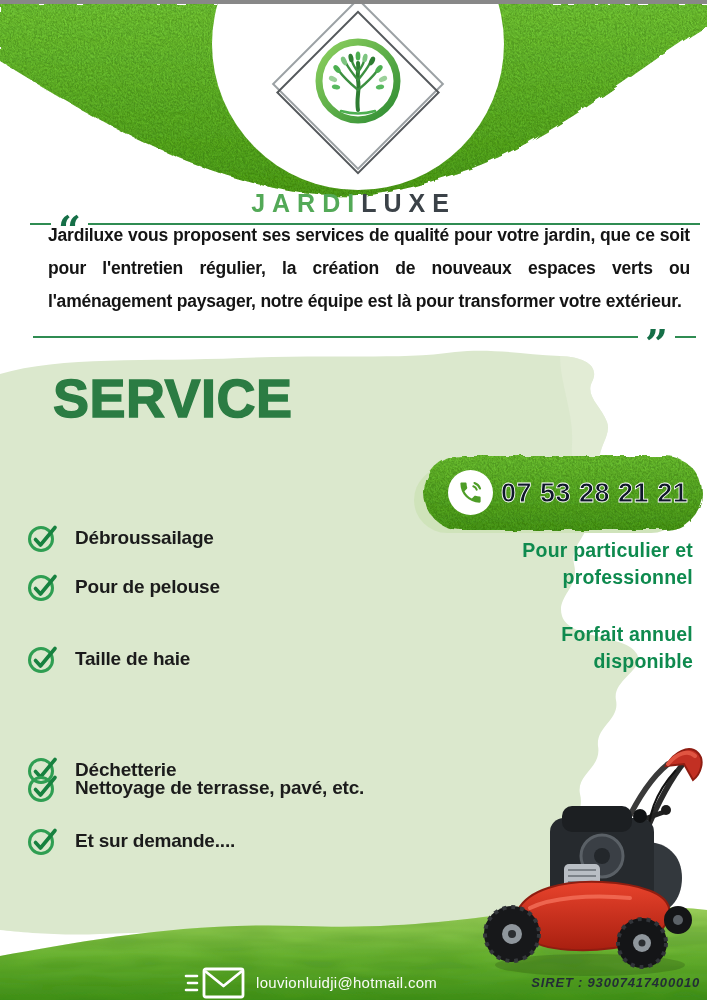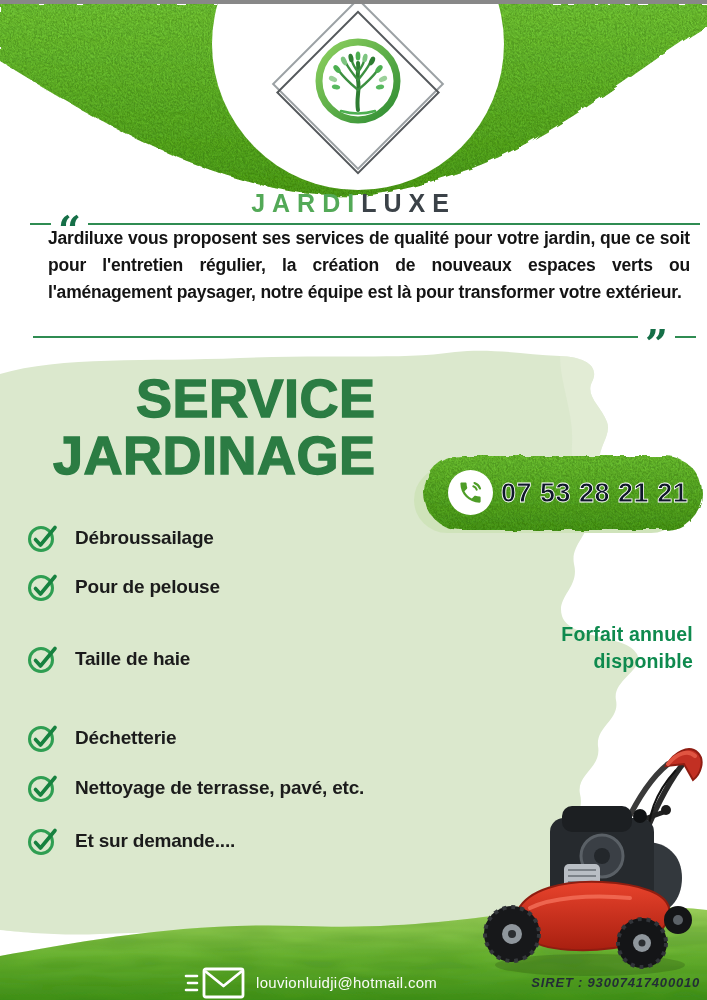--- a/index.html
+++ b/index.html
@@ -26,22 +26,22 @@
   .rule-line{flex:1 1 auto;height:2px;background:#2f8c52;}
   .qmark{
     font-family:"DejaVu Serif",serif;font-weight:700;font-size:40px;
     color:#156f47;line-height:0;flex:0 0 auto;
   }
   .qmark.open{transform:translateY(6px);}
   .qmark.close{transform:translateY(7px);}
 
   
   .quote-text{
-    position:absolute;left:48px;top:221px;width:642px;
-    font-size:17.5px;font-weight:700;line-height:27px;color:#141414;
+    position:absolute;left:48px;top:215px;width:642px;
+    font-size:17.5px;font-weight:700;line-height:33px;color:#141414;
     text-align:justify;letter-spacing:-0.2px;
   }
 
   
   .headline{
     position:absolute;left:53px;top:366px;
     color:#2b7c43;font-size:54px;line-height:57px;font-weight:700;
     letter-spacing:0.5px;text-align:right;-webkit-text-stroke:1.4px #2b7c43;
   }
 
@@ -253,32 +253,33 @@
   <div class="quote-text">Jardiluxe vous proposent ses services de qualité  pour votre jardin, que ce soit pour l'entretien régulier, la création de nouveaux espaces verts ou l'aménagement paysager, notre équipe est là pour transformer votre extérieur.</div>
 
   <div class="rule-row rule-bottom">
     <div class="rule-line"></div>
     <div class="qmark close">”</div>
     <div class="rule-dash"></div>
   </div>
 
   <div class="headline">
     <div>SERVICE</div>
-    <div>JARDINAGE</div>
   </div>
 
   <div class="phone-icon-circle">
     <svg width="27" height="27" viewBox="0 0 24 24">
       <path fill="#4e9d27" d="M6.62 10.79c1.44 2.83 3.76 5.14 6.59 6.59l2.2-2.2c.27-.27.67-.36 1.02-.24 1.12.37 2.33.57 3.57.57.55 0 1 .45 1 1V20c0 .55-.45 1-1 1-9.39 0-17-7.61-17-17 0-.55.45-1 1-1h3.5c.55 0 1 .45 1 1 0 1.25.2 2.45.57 3.57.11.35.03.74-.25 1.02l-2.2 2.2z"></path>
       <path fill="none" stroke="#4e9d27" stroke-width="1.8" stroke-linecap="round" d="M14.5 6.5 a5 5 0 0 1 3 3 M15.5 3.5 a8 8 0 0 1 5 5"></path>
     </svg>
   </div>
   <div class="phone-number">07 53 28 21 21</div>
 
   <div class="aud-block aud-1">
+    <div>Pour particulier et</div>
+    <div>professionnel</div>
   </div>
 
   <div class="aud-block aud-2">
     <div>Forfait  annuel</div>
     <div>disponible</div>
   </div>
 
   <div class="svc-row" style="top:518px">
     <svg class="ck" viewBox="0 0 32 32">
         <circle cx="15" cy="17" r="11.5" fill="none" stroke="#2f9e52" stroke-width="3"></circle>
@@ -293,21 +294,21 @@
       </svg>
     <span class="lbl">Pour de pelouse</span>
   </div>
   <div class="svc-row" style="top:639px">
     <svg class="ck" viewBox="0 0 32 32">
         <circle cx="15" cy="17" r="11.5" fill="none" stroke="#2f9e52" stroke-width="3"></circle>
         <path d="M9.5 17.5 l5 5.5 L29 5.5" fill="none" stroke="#17813f" stroke-width="3.6" stroke-linecap="round" stroke-linejoin="round"></path>
       </svg>
     <span class="lbl">Taille de haie</span>
   </div>
-  <div class="svc-row" style="top:718px">
+  <div class="svc-row" style="top:750px">
     <svg class="ck" viewBox="0 0 32 32">
         <circle cx="15" cy="17" r="11.5" fill="none" stroke="#2f9e52" stroke-width="3"></circle>
         <path d="M9.5 17.5 l5 5.5 L29 5.5" fill="none" stroke="#17813f" stroke-width="3.6" stroke-linecap="round" stroke-linejoin="round"></path>
       </svg>
     <span class="lbl">Déchetterie</span>
   </div>
   <div class="svc-row" style="top:821px">
     <svg class="ck" viewBox="0 0 32 32">
         <circle cx="15" cy="17" r="11.5" fill="none" stroke="#2f9e52" stroke-width="3"></circle>
         <path d="M9.5 17.5 l5 5.5 L29 5.5" fill="none" stroke="#17813f" stroke-width="3.6" stroke-linecap="round" stroke-linejoin="round"></path>

